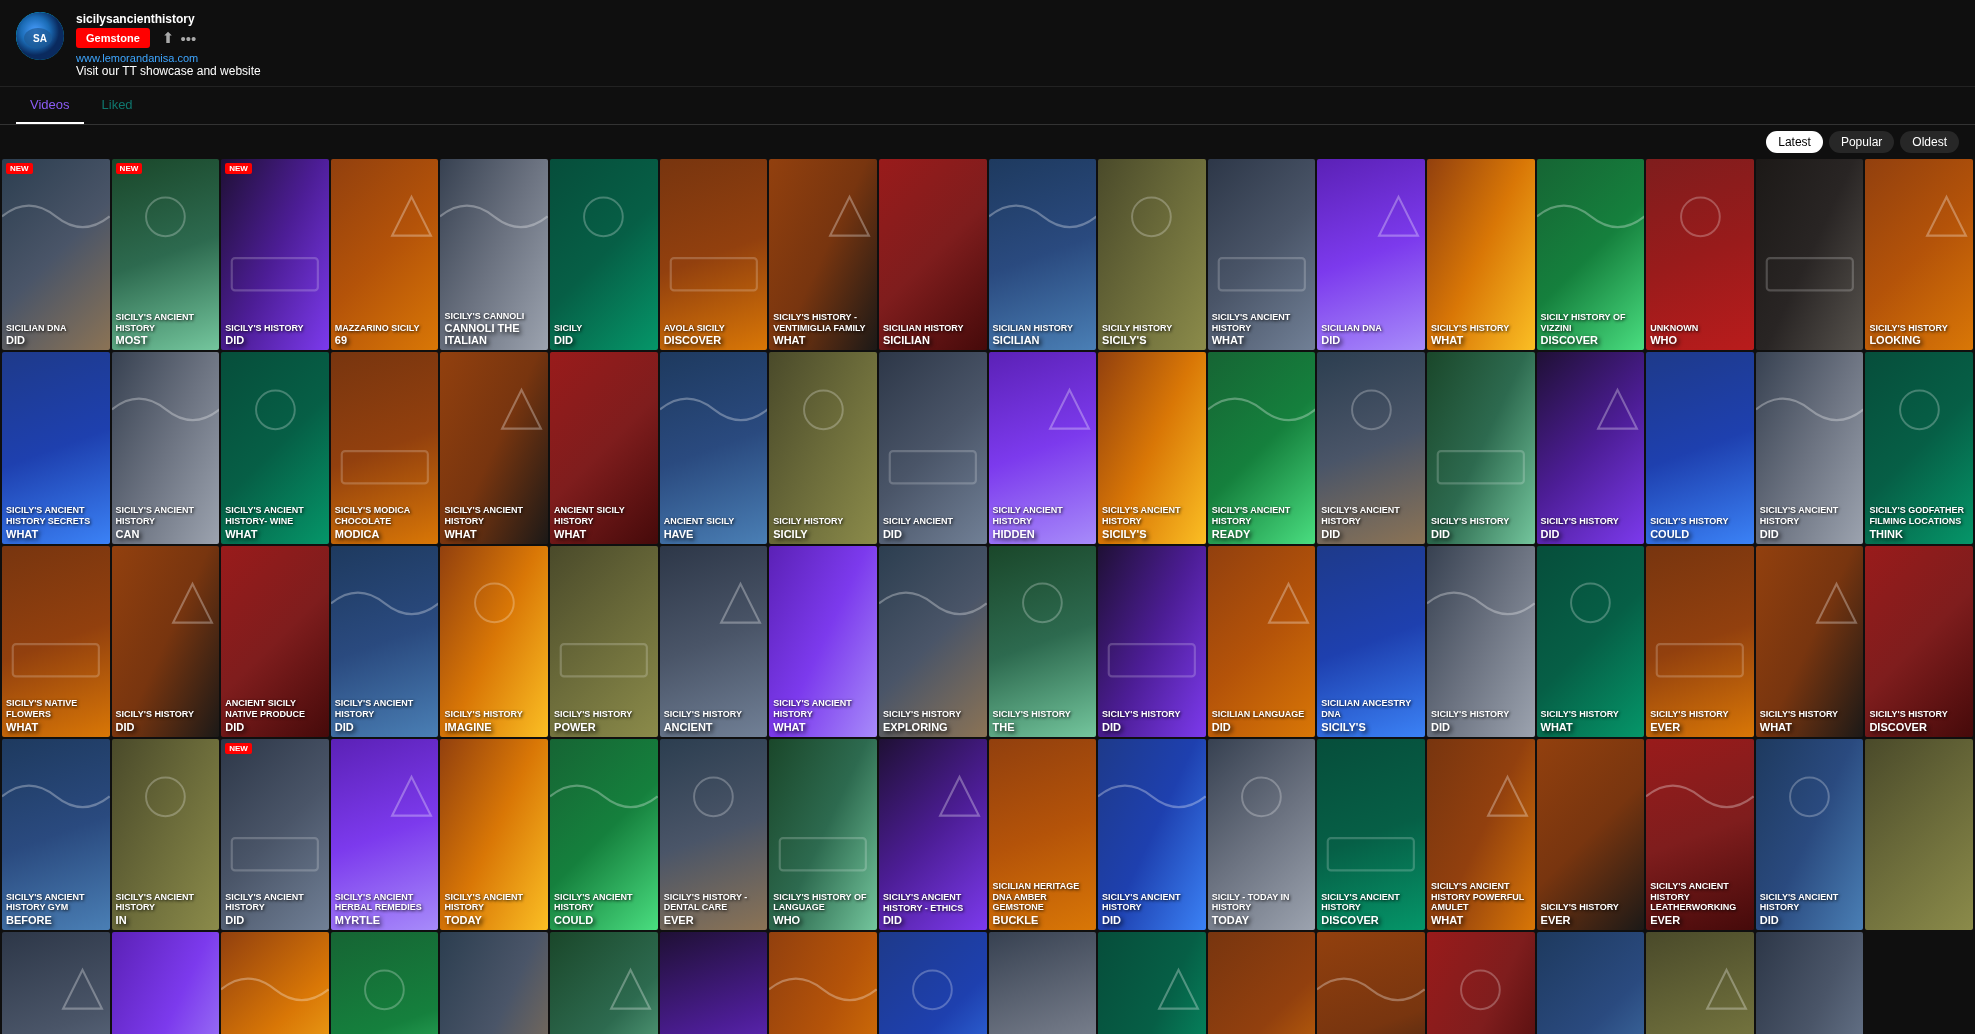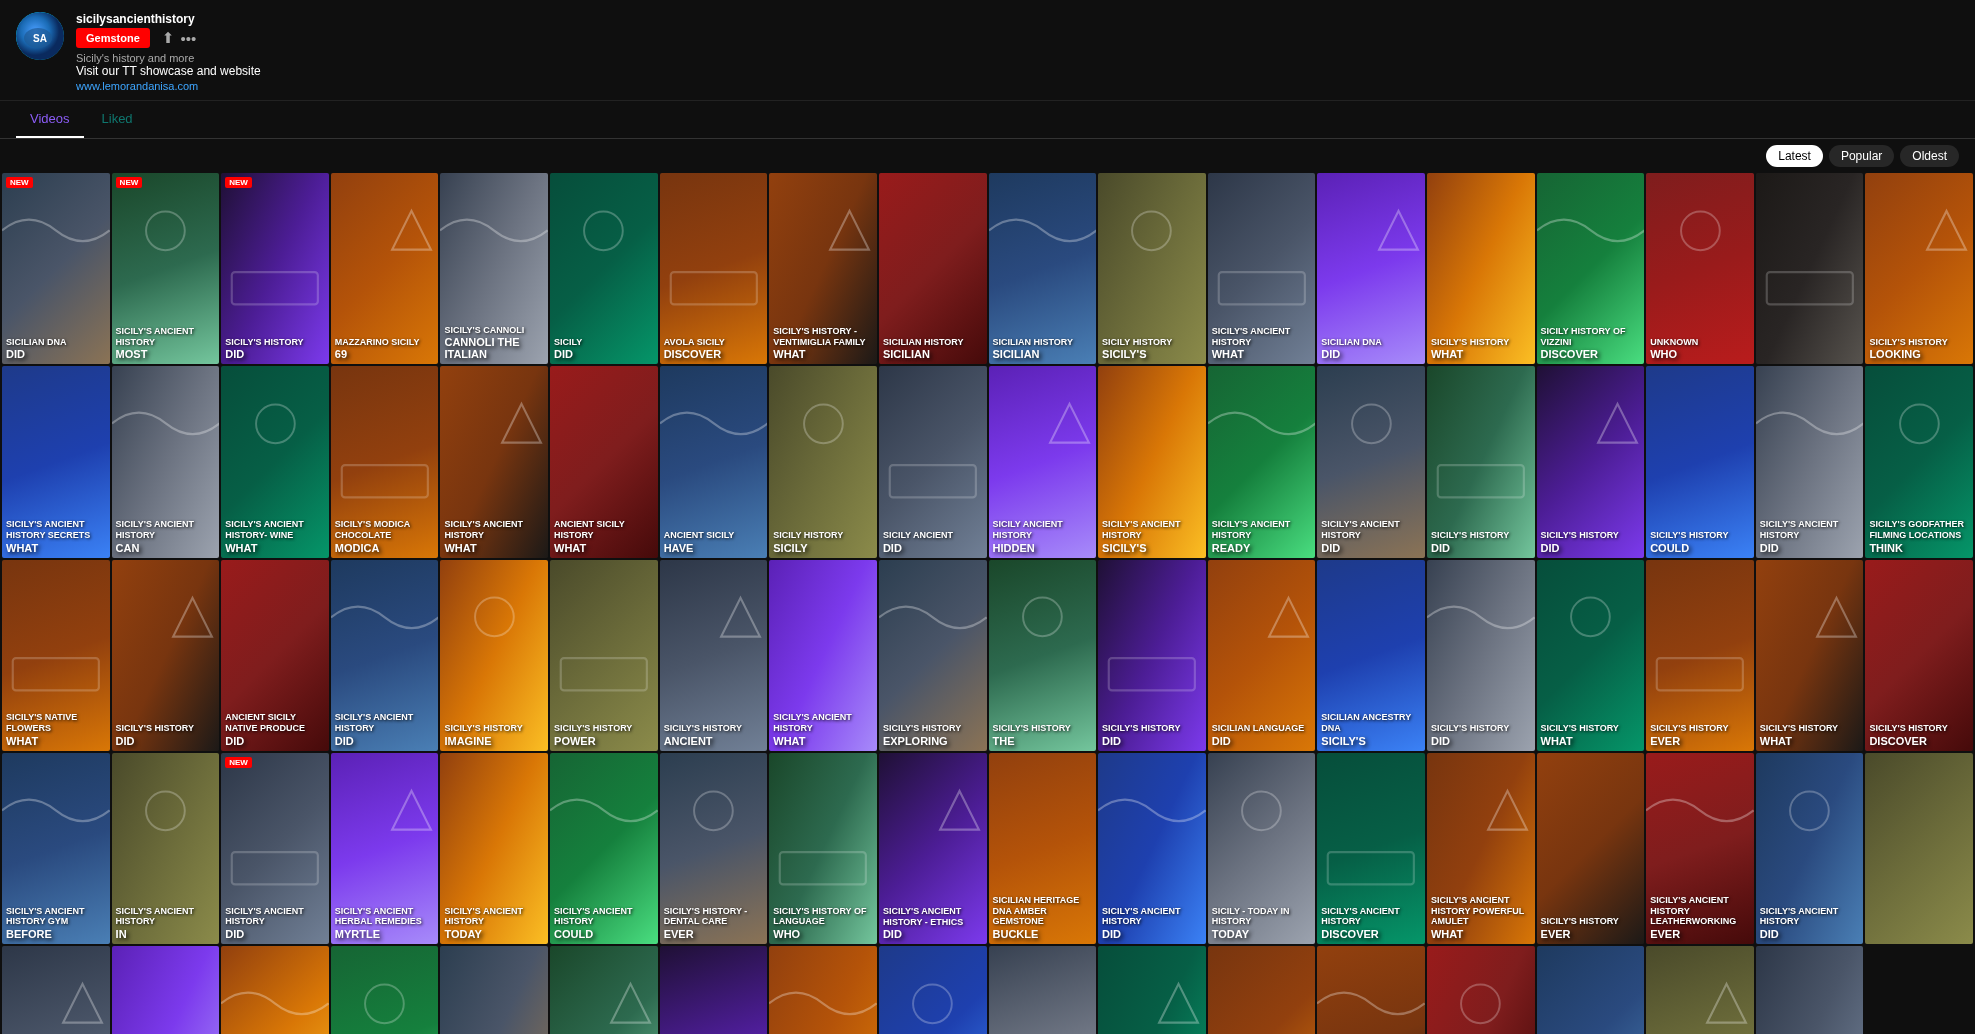--- a/index.html
+++ b/index.html
@@ -175,23 +175,22 @@
       </svg>
     </div>
   </div>
   <div id="channel-info">
     <div id="channel-name">sicilysancienthistory</div>
     <div style="display:flex;align-items:center;gap:6px;margin-bottom:4px;">
       <button class="messages-btn">Gemstone</button>
       <span style="color:#aaa;font-size:15px;">⬆</span>
       <span style="color:#aaa;font-size:15px;">•••</span>
     </div>
-    <div id="bio">Sicily's history and more</div>
+    <div id="website">www.lemorandanisa.com</div>
     <div id="bio2">Visit our TT showcase and website</div>
-    <div id="website">www.lemorandanisa.com</div>
   </div>
 </div>
 
 <div id="tabs">
   <div class="tab active">Videos</div>
   <div class="tab">Liked</div>
 </div>
 
 <div id="filter-row">
   <button class="filter-btn active">Latest</button>

